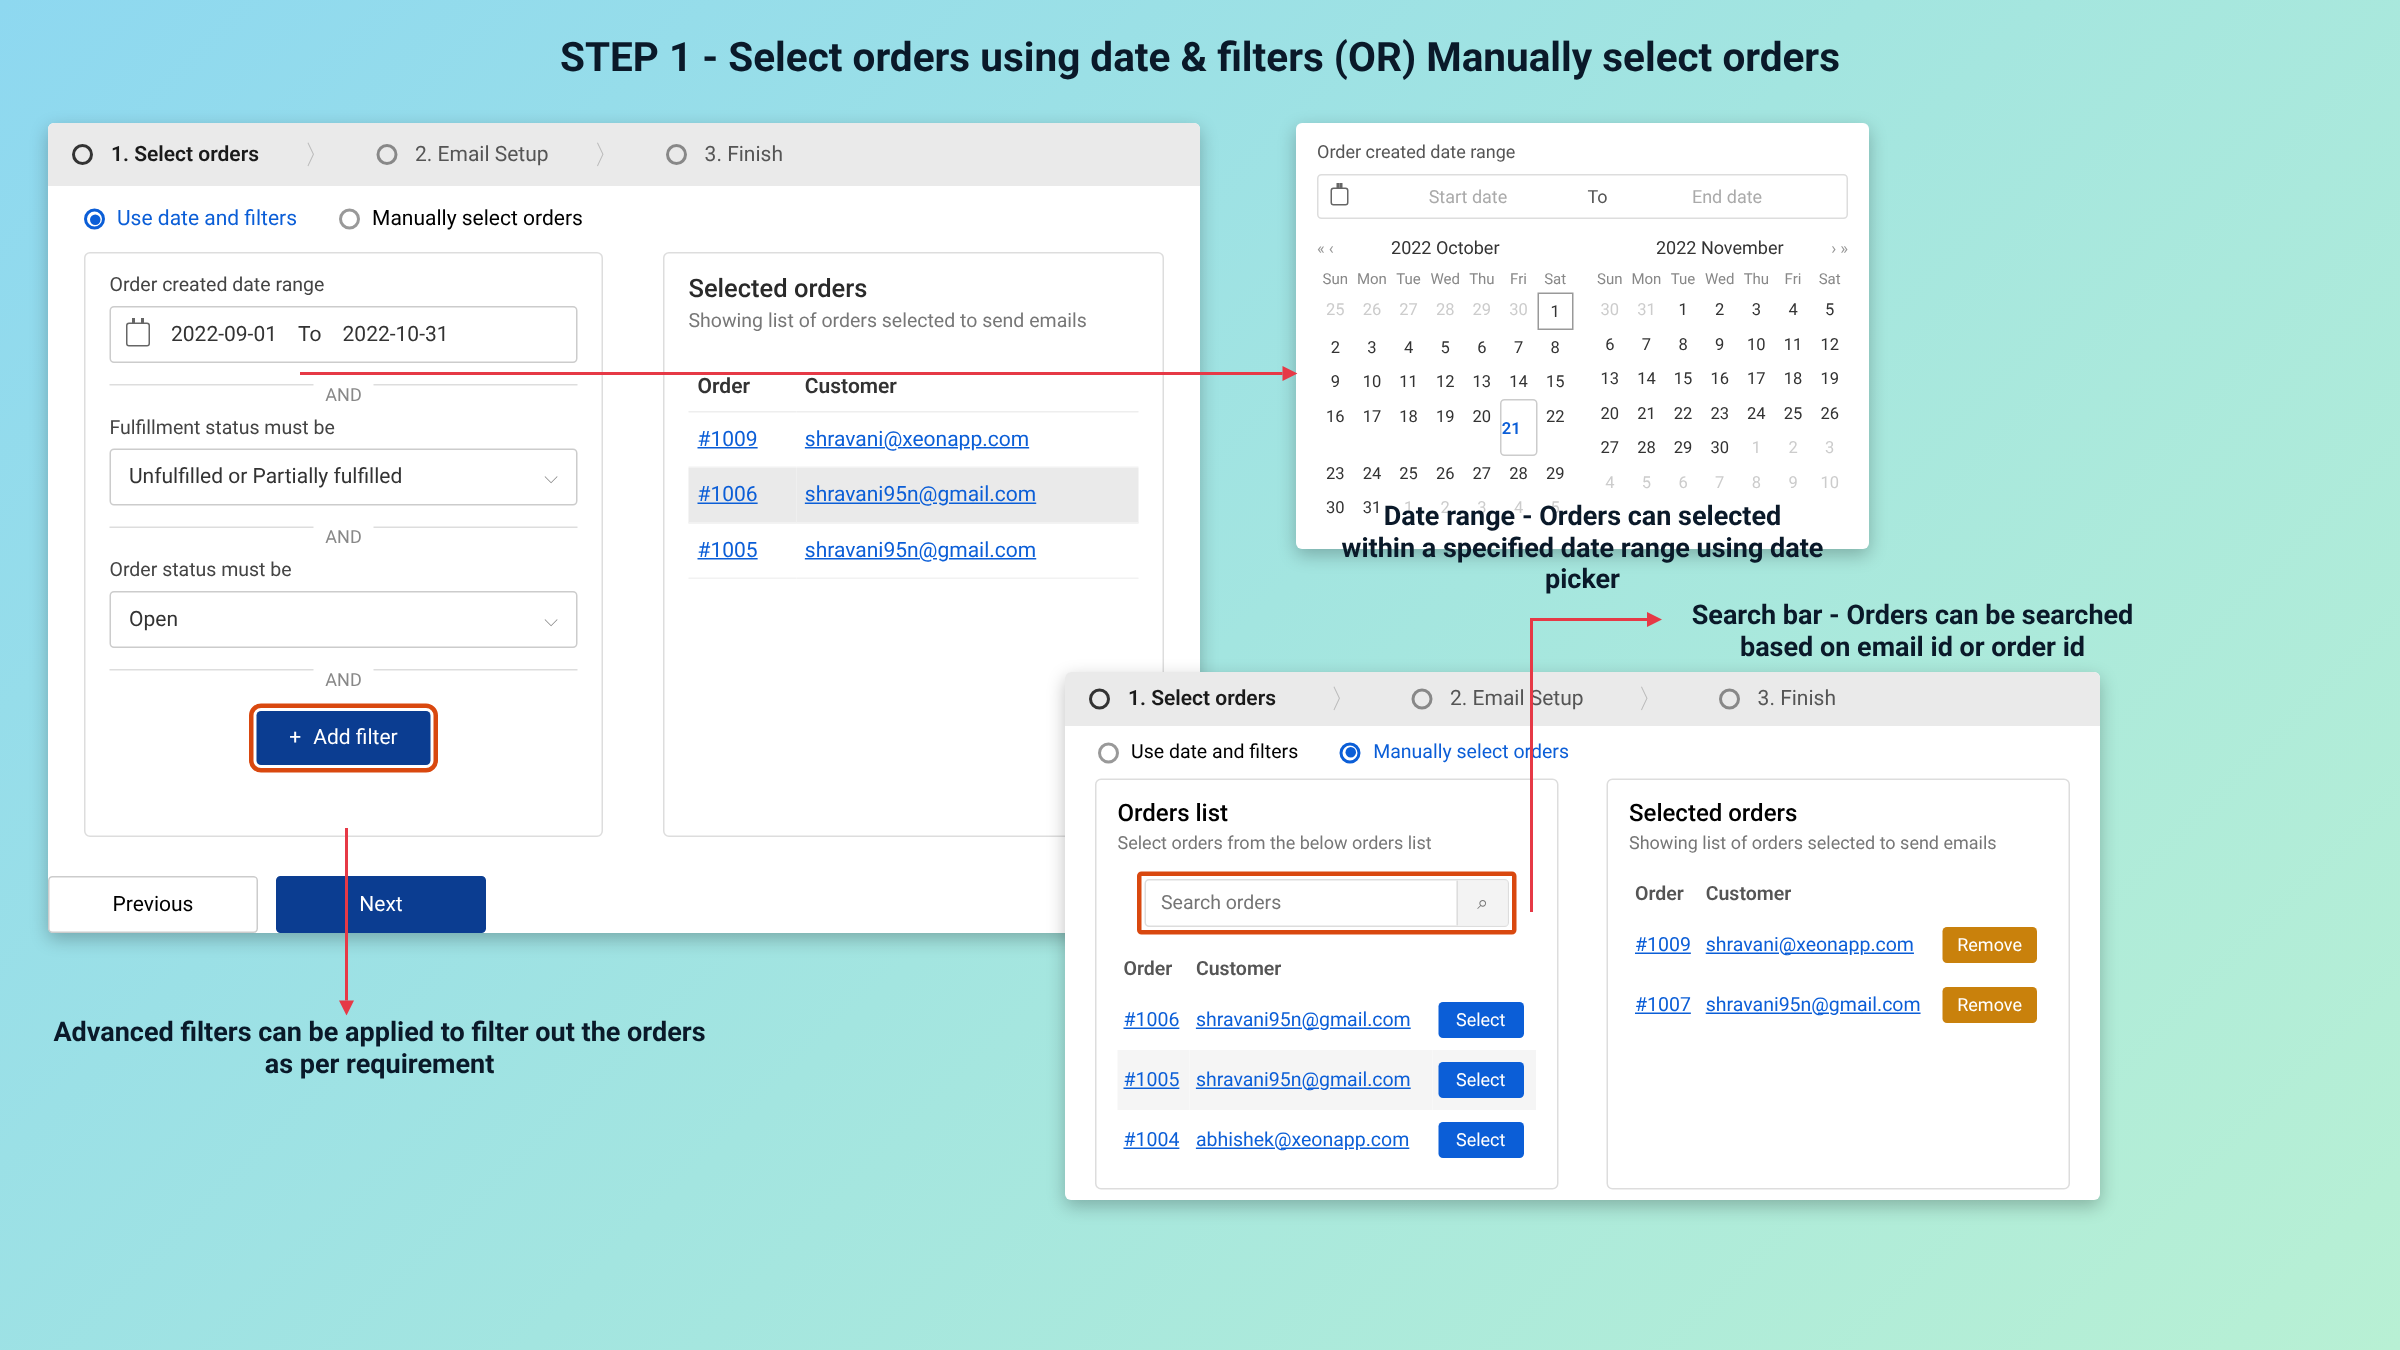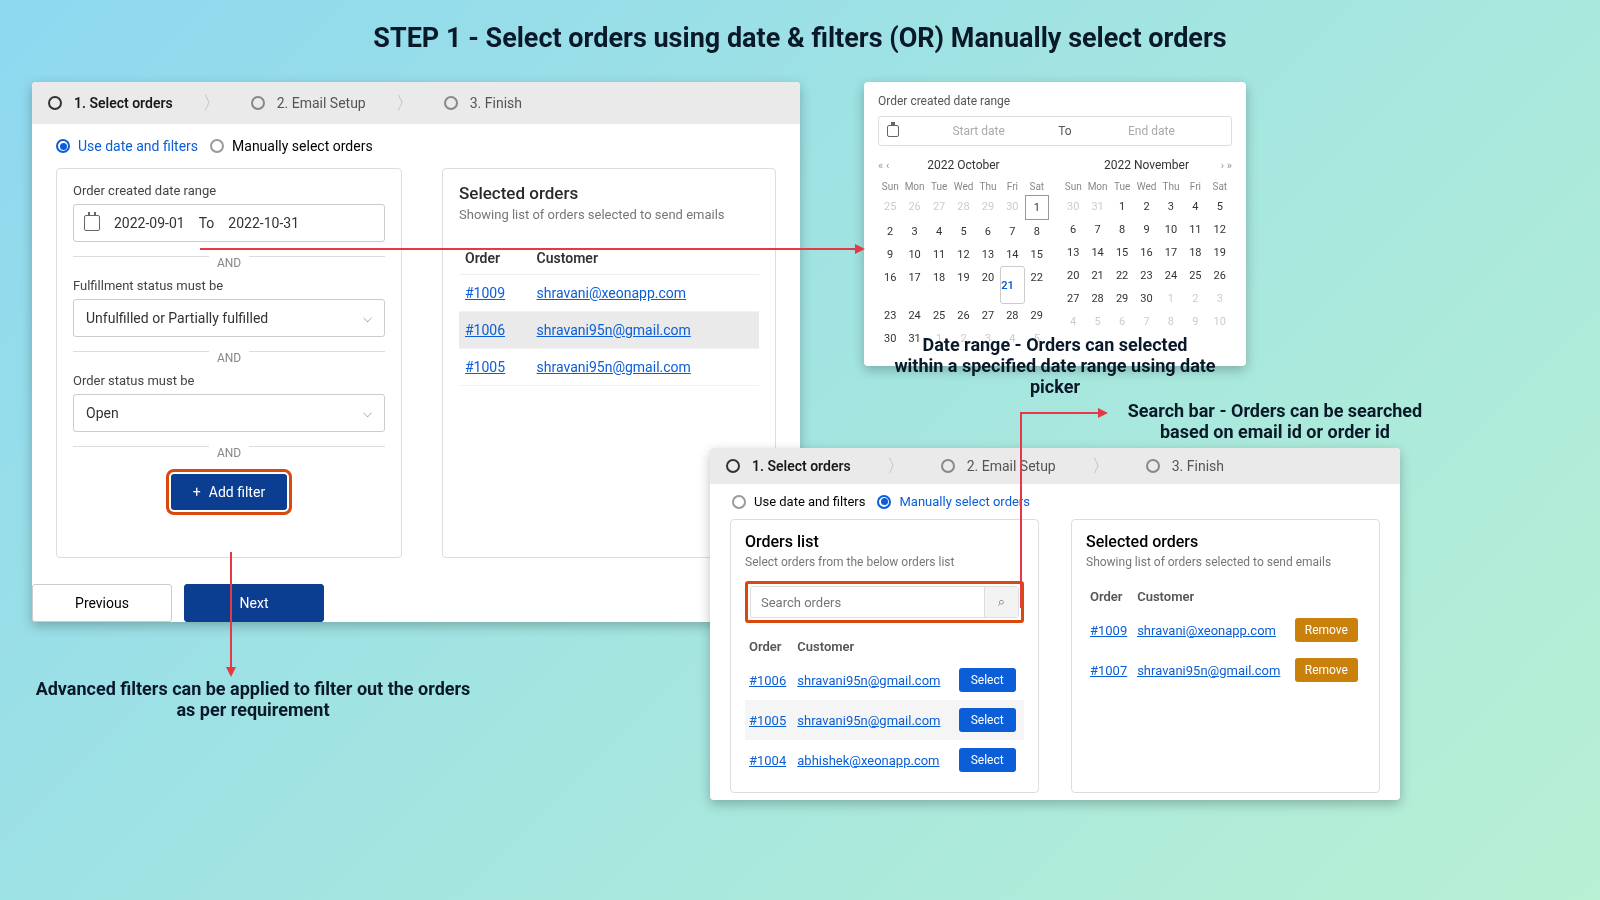--- a/index.html
+++ b/index.html
@@ -6,21 +6,21 @@
 body{width:1600px;height:900px;background:linear-gradient(135deg,#8ed8f0 0%,#a3e5e0 50%,#b8f0d4 100%);position:relative;overflow:hidden}
 .step-title{position:absolute;top:22px;left:0;right:0;text-align:center;font-size:27px;font-weight:700;color:#0a1929}
 .panel{background:#fff;border-radius:4px;box-shadow:0 4px 12px rgba(0,0,0,.25);position:absolute}
 .panel1{left:32px;top:82px;width:768px;height:540px}
 .step-bar{display:flex;align-items:center;background:#eaeaea;border-radius:4px 4px 0 0;height:42px;padding:0 16px}
 .step-item{display:flex;align-items:center;gap:12px;color:#555;font-size:14px}
 .step-item.active{color:#1a1a1a;font-weight:600}
 .step-circle{width:14px;height:14px;border:2px solid #888;border-radius:50%}
 .step-item.active .step-circle{border-color:#333}
 .step-chevron{color:#bbb;font-size:18px;margin:0 30px}
-.mode-row{display:flex;align-items:center;gap:12px;padding:14px 24px;font-size:14px}
+.mode-row{display:flex;align-items:center;gap:28px;padding:14px 24px;font-size:14px}
 .radio-opt{display:flex;align-items:center;gap:8px;cursor:pointer}
 .radio-dot{width:14px;height:14px;border:2px solid #999;border-radius:50%;display:flex;align-items:center;justify-content:center}
 .radio-opt.selected .radio-dot{border-color:#0b5ed7}
 .radio-opt.selected .radio-dot::after{content:"";width:7px;height:7px;background:#0b5ed7;border-radius:50%}
 .radio-opt.selected span{color:#0b5ed7}
 .two-col{display:flex;gap:40px;padding:0 24px}
 .filters-card{width:346px;border:1px solid #ddd;border-radius:4px;padding:14px 16px 22px}
 .filters-card h3{font-size:17px;font-weight:500;color:#2a2a2a;margin-bottom:18px}
 .flabel{font-size:13px;color:#444;margin-bottom:6px}
 .date-input{display:flex;align-items:center;border:1px solid #ccc;border-radius:3px;height:38px;padding:0 10px;gap:14px;font-size:14px;color:#333}
@@ -57,21 +57,21 @@
 .grid7{display:grid;grid-template-columns:repeat(7,1fr);text-align:center;gap:0}
 .dow{color:#888;font-size:10px;padding:3px 0}
 .daycell{font-size:11px;padding:5px 0;color:#333}
 .daycell.off{color:#ccc}
 .daycell.box{border:1px solid #999}
 .daycell.sel{color:#0b5ed7;font-weight:600}
 .annot{position:absolute;font-size:18px;font-weight:700;color:#0a1929;text-align:center}
 .panel2{left:710px;top:448px;width:690px;height:352px}
 .panel2 .two-col{gap:32px;padding:0 20px}
 .orders-card{flex:1;border:1px solid #ddd;border-radius:4px;padding:12px 14px}
-.search-box-wrap{border:3px solid #d9480f;border-radius:3px;padding:2px;margin:12px 0 10px}
+.search-box-wrap{border:3px solid #d9480f;border-radius:3px;padding:2px;margin:12px 13px 10px}
 .search-box{display:flex;align-items:center;border:1px solid #ddd;border-radius:3px;height:32px}
 .search-box input{flex:1;border:none;outline:none;padding:0 10px;font-size:13px;color:#555}
 .search-btn{width:34px;height:100%;background:#f3f3f3;border-left:1px solid #ddd;display:flex;align-items:center;justify-content:center;color:#777;font-size:13px}
 .mini-tbl{width:100%;font-size:13px;border-collapse:collapse}
 .mini-tbl th{text-align:left;color:#555;font-weight:600;padding:6px 4px}
 .mini-tbl td{padding:8px 4px;vertical-align:middle}
 .mini-tbl a{color:#0b5ed7;text-decoration:underline;font-size:13px}
 .sel-btn{background:#0b5ed7;color:#fff;border:none;border-radius:3px;padding:5px 12px;font-size:12px;cursor:pointer}
 .rem-btn{background:#c9810c;color:#fff;border:none;border-radius:3px;padding:5px 10px;font-size:12px;cursor:pointer}
 .arrow-svg{position:absolute;pointer-events:none}

